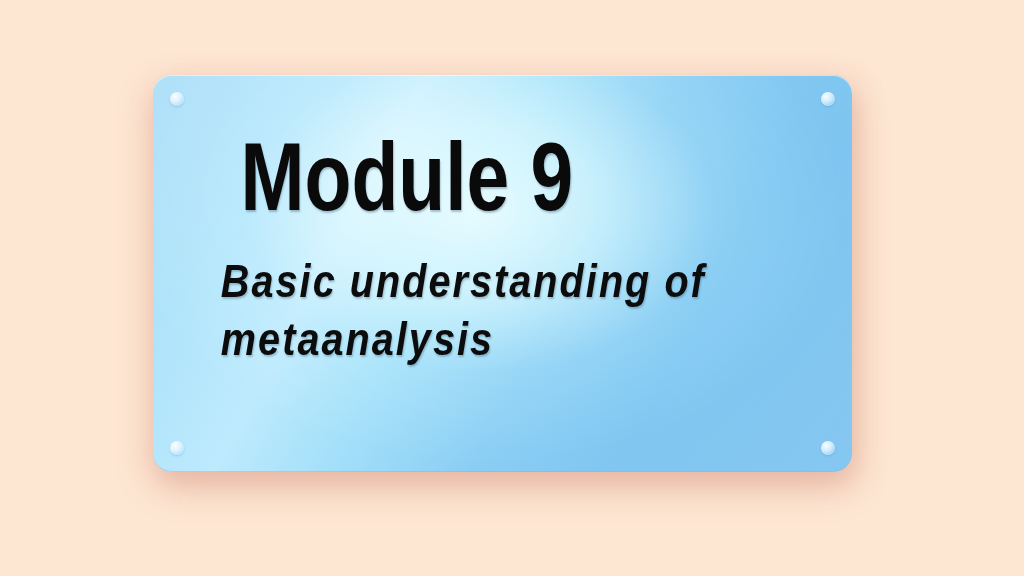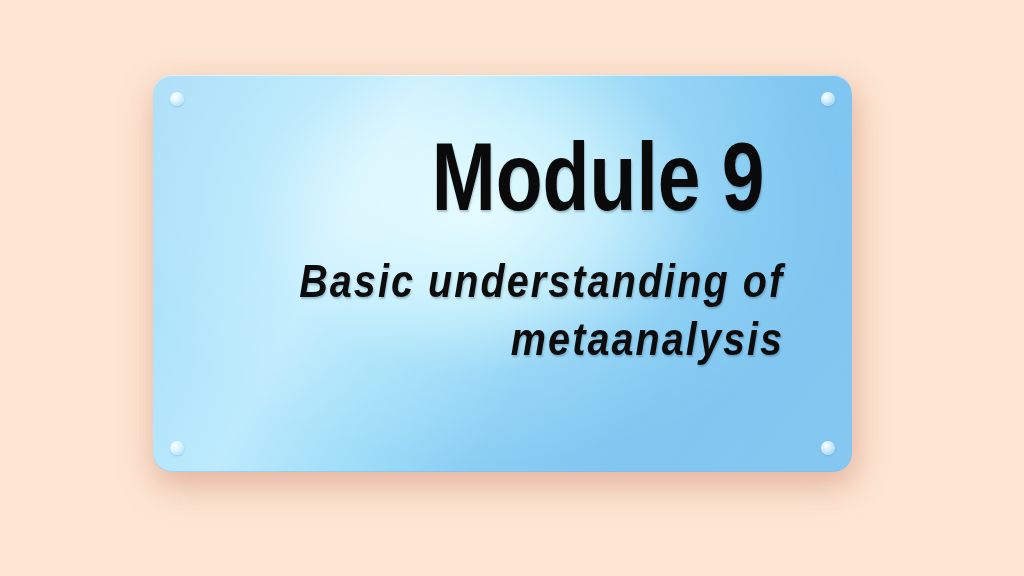--- a/index.html
+++ b/index.html
@@ -96,21 +96,21 @@
   .rivet.tr { right: 17px; top: 17px; }
   .rivet.bl { left: 17px;  bottom: 17px; }
   .rivet.br { right: 17px; bottom: 17px; }
 
   
   #plaque-text {
     position: absolute;
     left: 0;
     right: 0;
     top: 52px;
-    text-align: right;
+    text-align: left;
     padding: 0 22px;
   }
 
   #slide-title {
     color: #0a0a0a;
     font-family: "Liberation Sans Narrow", "Liberation Sans", "DejaVu Sans", sans-serif;
     font-weight: 700;
     font-size: 96px;
     line-height: 1.04;
     letter-spacing: 0px;

